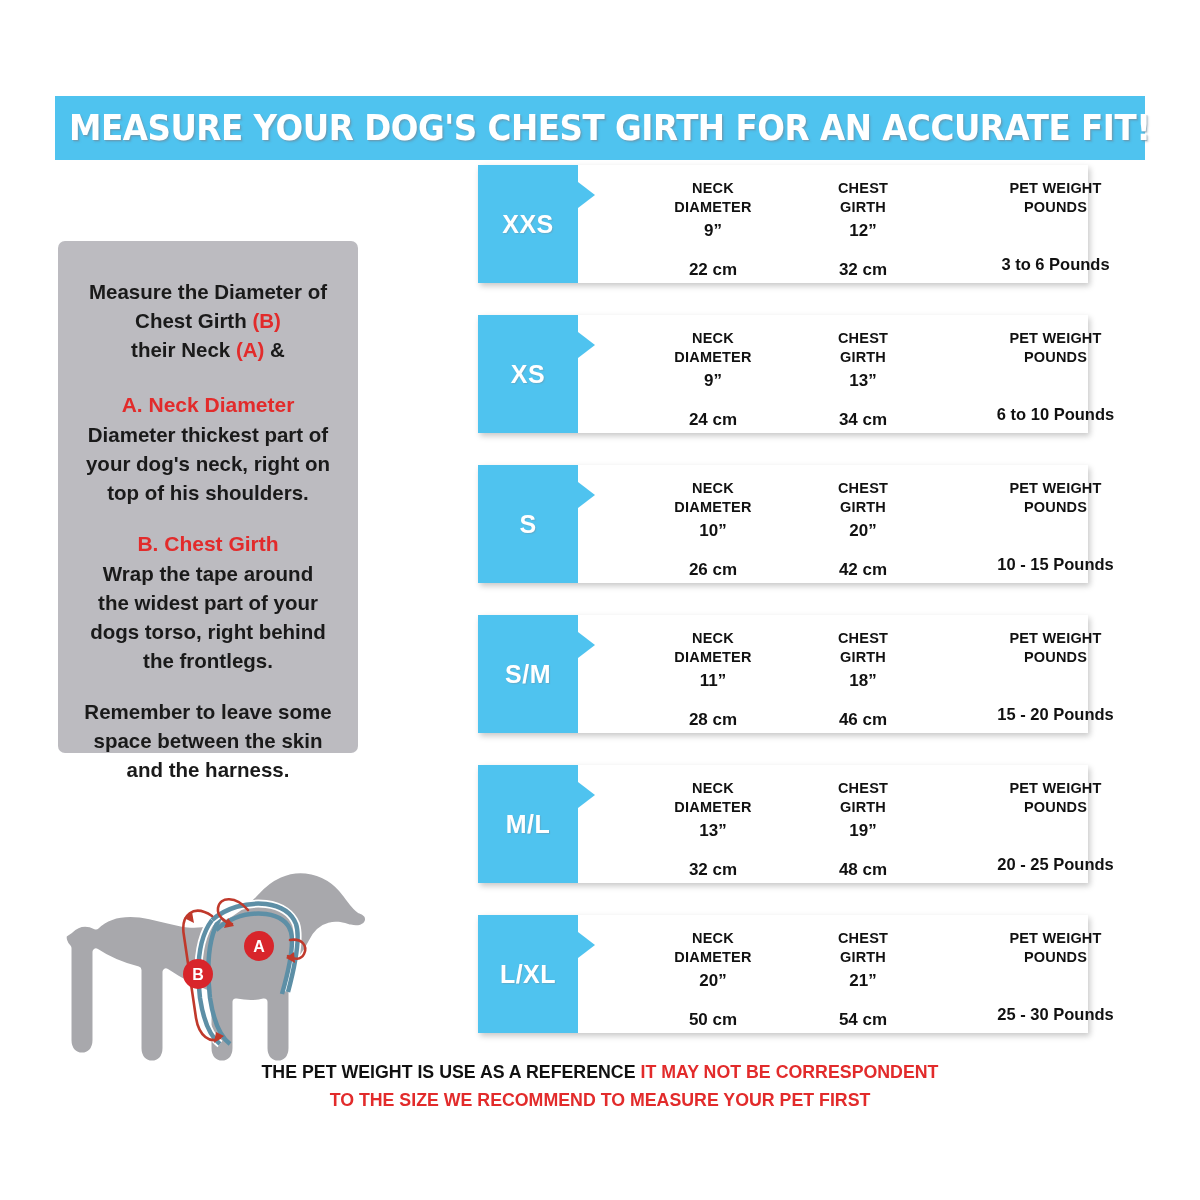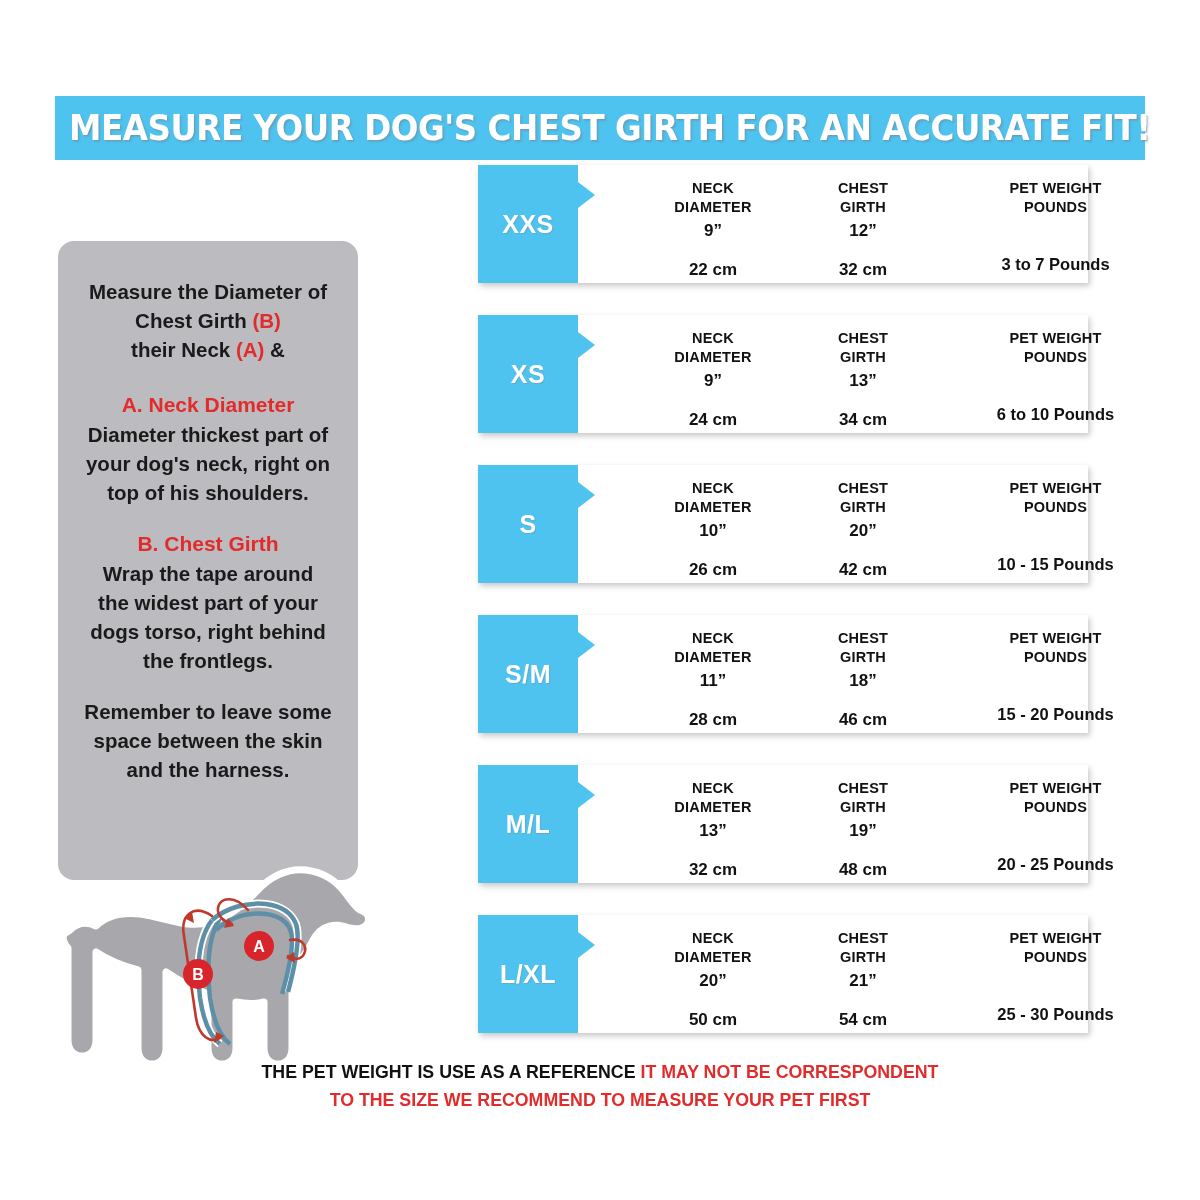--- a/index.html
+++ b/index.html
@@ -26,23 +26,23 @@
     transform:scaleX(.93);
     transform-origin:left center;
     margin-left:14px;
     white-space:nowrap;
     text-shadow:1px 1px 0 rgba(120,150,165,.55), 2px 2px 2px rgba(100,130,150,.35);
     font-family:"DejaVu Sans", sans-serif;
   }
 
   
   .info-panel{
-    position:absolute;left:58px;top:241px;width:300px;height:639px;
+    position:absolute;left:58px;top:241px;width:300px;height:512px;
     background:#BCBBC0;
-    border-radius:16px;
+    border-radius:7px;
     box-sizing:border-box;
     padding:36px 10px 10px 10px;
     text-align:center;
     color:#1a1a1a;
   }
   .info-panel p{margin:0;}
   .ip-line{
     font-size:20.5px;font-weight:bold;line-height:29px;
   }
   .red{color:#E22B2B;}
@@ -236,21 +236,21 @@
             <span>GIRTH</span>
           </div>
           <div class="col-in">12”</div>
           <div class="col-cm">32 cm</div>
         </div>
         <div class="col col-weight">
           <div class="col-title">
             <span>PET WEIGHT</span><br>
             <span>POUNDS</span>
           </div>
-          <div class="col-val">3 to 7 Pounds</div>
+          <div class="col-val">3 to 6 Pounds</div>
         </div>
       </div>
     </div>
 
     <div class="card">
       <div class="size-block">
         <span class="size-label">XS</span>
       </div>
       <div class="size-arrow"></div>
       <div class="cols">

